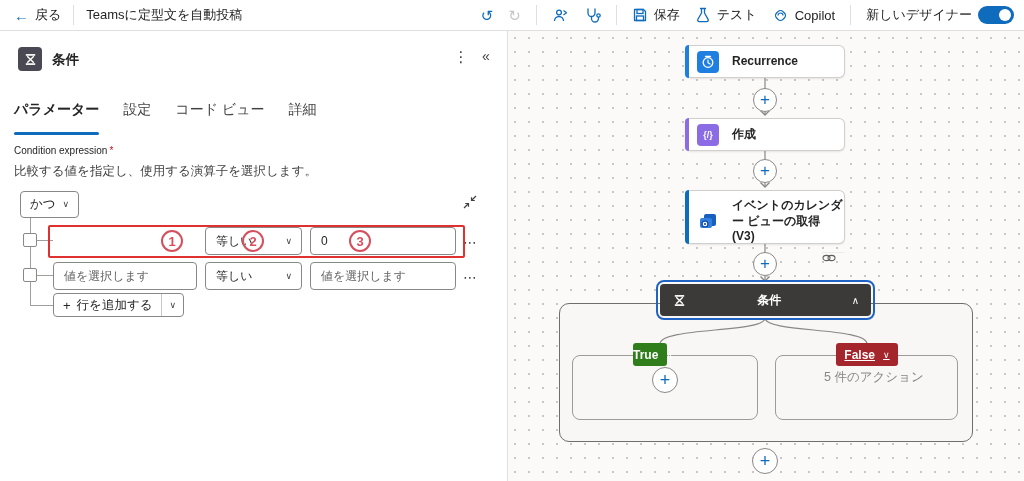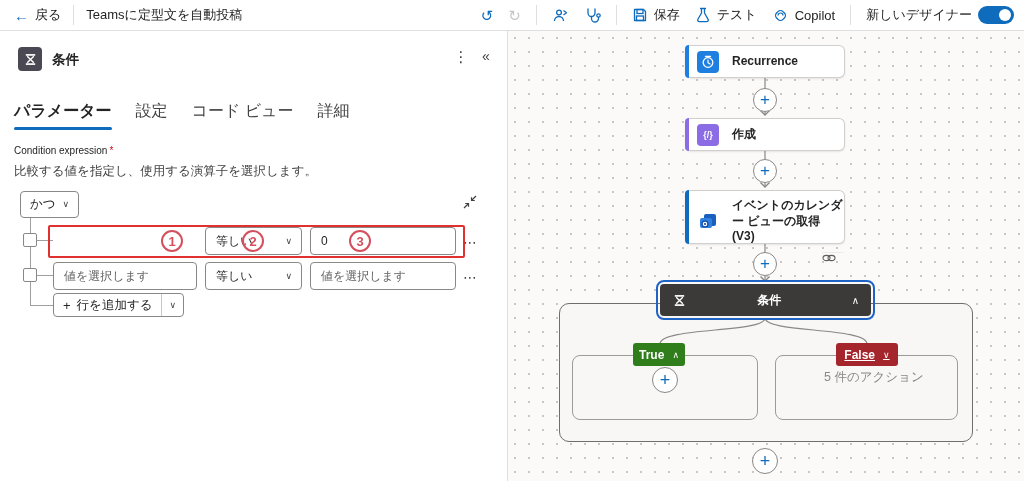--- a/index.html
+++ b/index.html
@@ -26,21 +26,21 @@
   
   .panel { position:absolute; top:31px; left:0; width:508px; bottom:0; background:#fff;
            border-right:1px solid #e1dfdd; }
   .panel-header-icon { position:absolute; left:18px; top:16px; width:24px; height:24px; border-radius:4px;
                        background:#4a4852; display:flex; align-items:center; justify-content:center; }
   .panel-title { position:absolute; left:52px; top:20px; font-size:13.5px; font-weight:bold; }
   .panel-more { position:absolute; left:452px; top:17px; font-size:15px; color:#424242; cursor:pointer; width:18px; text-align:center; }
   .panel-collapse { position:absolute; left:482px; top:17px; font-size:14px; color:#424242; cursor:pointer; }
 
   .tabs { position:absolute; left:14px; top:70px; display:flex; gap:24px; }
-  .tab { font-size:16px; color:#424242; padding-bottom:8px; position:relative; cursor:pointer; white-space:nowrap; }
+  .tab { font-size:14px; color:#424242; padding-bottom:16px; position:relative; cursor:pointer; white-space:nowrap; }
   .tab.active { font-weight:bold; color:#242424; }
   .tab.active::after { content:""; position:absolute; left:0; right:0; bottom:0; height:3px; border-radius:2px; background:#0f6cbd; }
 
   .section-label { position:absolute; left:14px; top:114px; font-size:10px; color:#242424; }
   .req { color:#c50f1f; margin-left:2px; }
   .section-desc { position:absolute; left:14px; top:132px; font-size:12.5px; color:#424242; }
 
   .group-op { position:absolute; left:20px; top:160px; height:27px; padding:0 9px; background:#fff;
               border:1px solid #8a8886; border-radius:4px; display:flex; align-items:center; gap:7px;
               font-size:12.5px; cursor:pointer; }
@@ -326,21 +326,21 @@
     <div class="cond-node">
       <svg width="15" height="15" viewBox="0 0 16 16">
         <rect x="3" y="2.2" width="10" height="1.8" fill="#fff"></rect>
         <rect x="3" y="12" width="10" height="1.8" fill="#fff"></rect>
         <path d="M4.5 4.5 L11.5 11.5 M11.5 4.5 L4.5 11.5" stroke="#fff" stroke-width="1.5"></path>
       </svg>
       <span class="title">条件</span>
       <span class="chev-w">∧</span>
     </div>
 
-    <div class="branch-badge" style="left:125px; width:52px; background:#2f7d1b;">
+    <div class="branch-badge" style="left:125px; width:34px; background:#2f7d1b;justify-content:space-between;">
       <span>True</span>
       <span class="badge-chev">∧</span>
     </div>
     <div class="branch-badge" style="left:328px; width:62px; background:#a4262c;text-decoration:underline;">
       <span>False</span>
       <span class="badge-chev">∨</span>
     </div>
 
     <div class="plus-btn plus-lg" style="left:144px; top:336px;">+</div>
     <div class="empty-text" style="left:316px; top:338px;">5 件のアクション</div>

